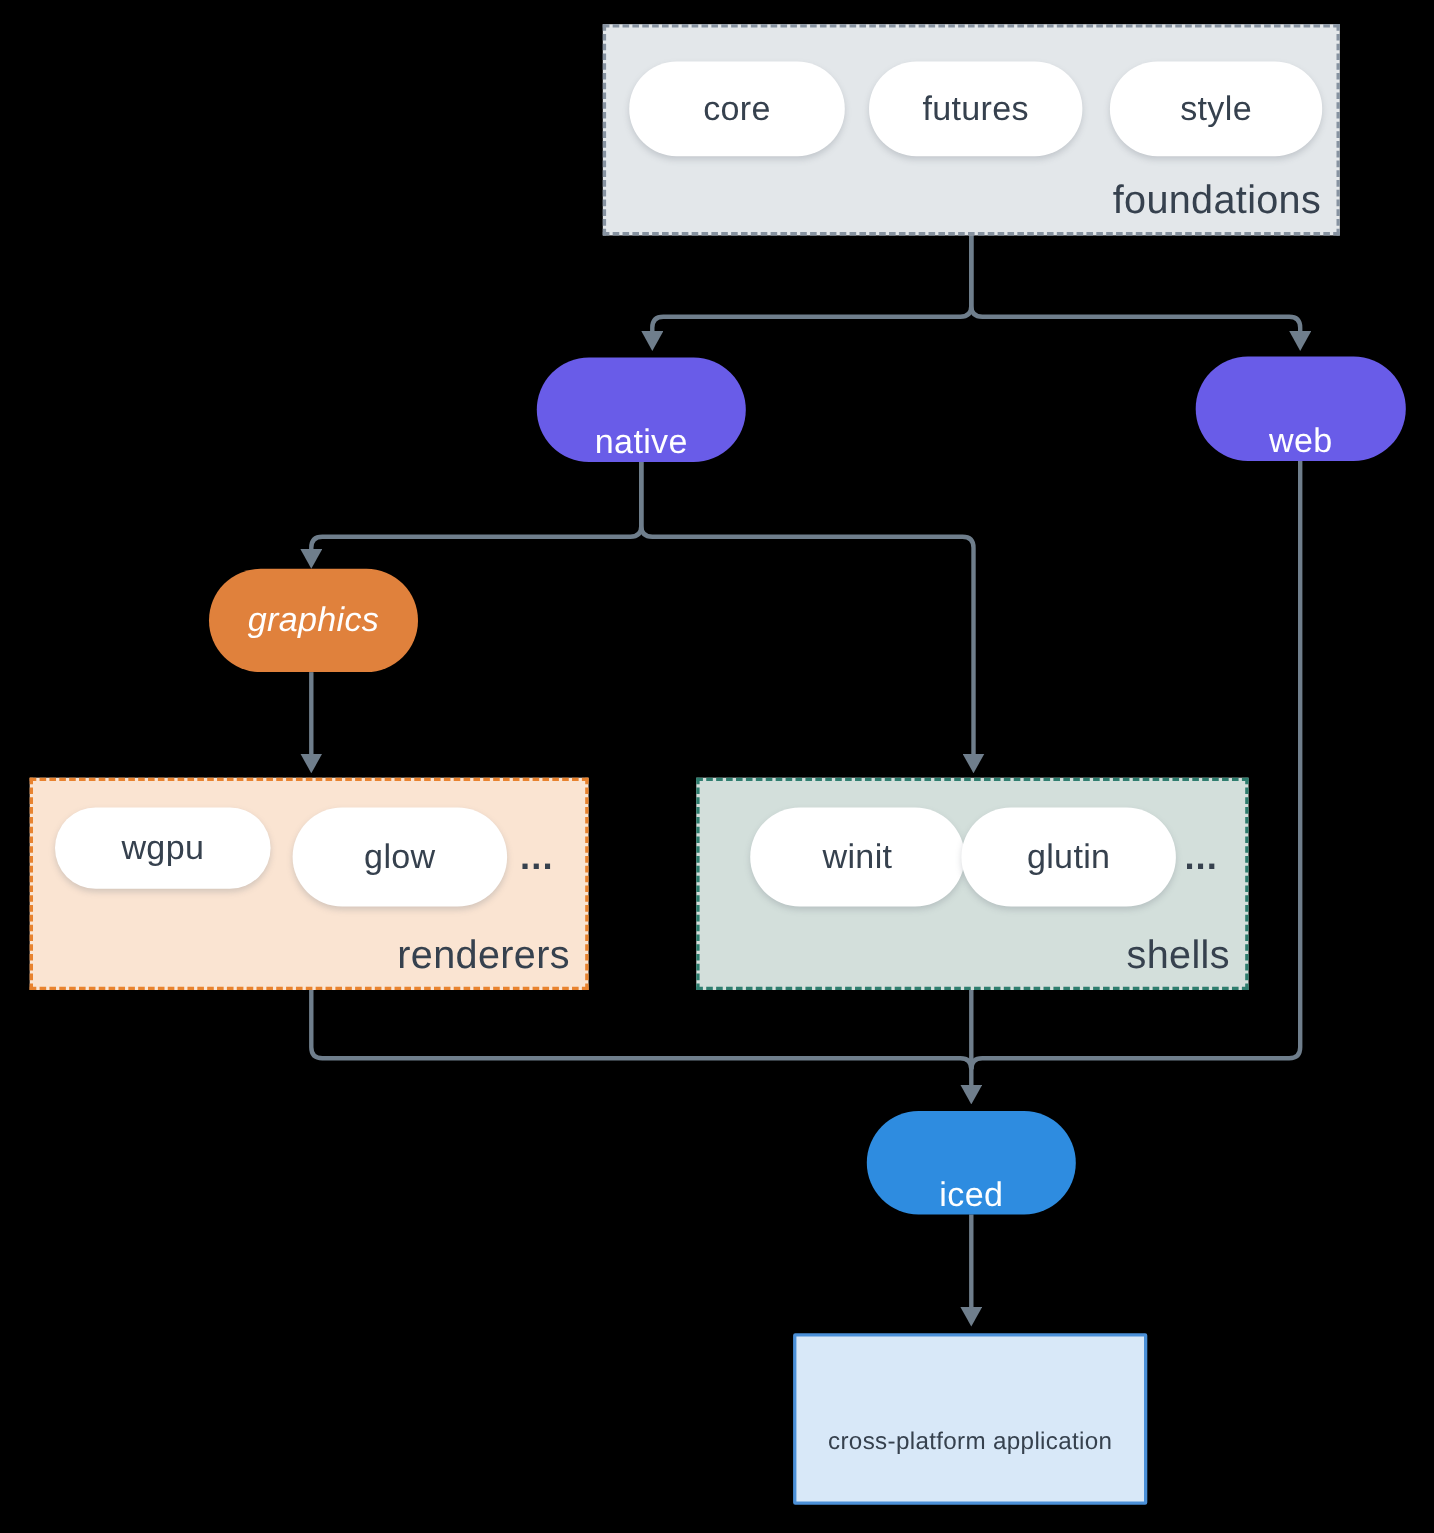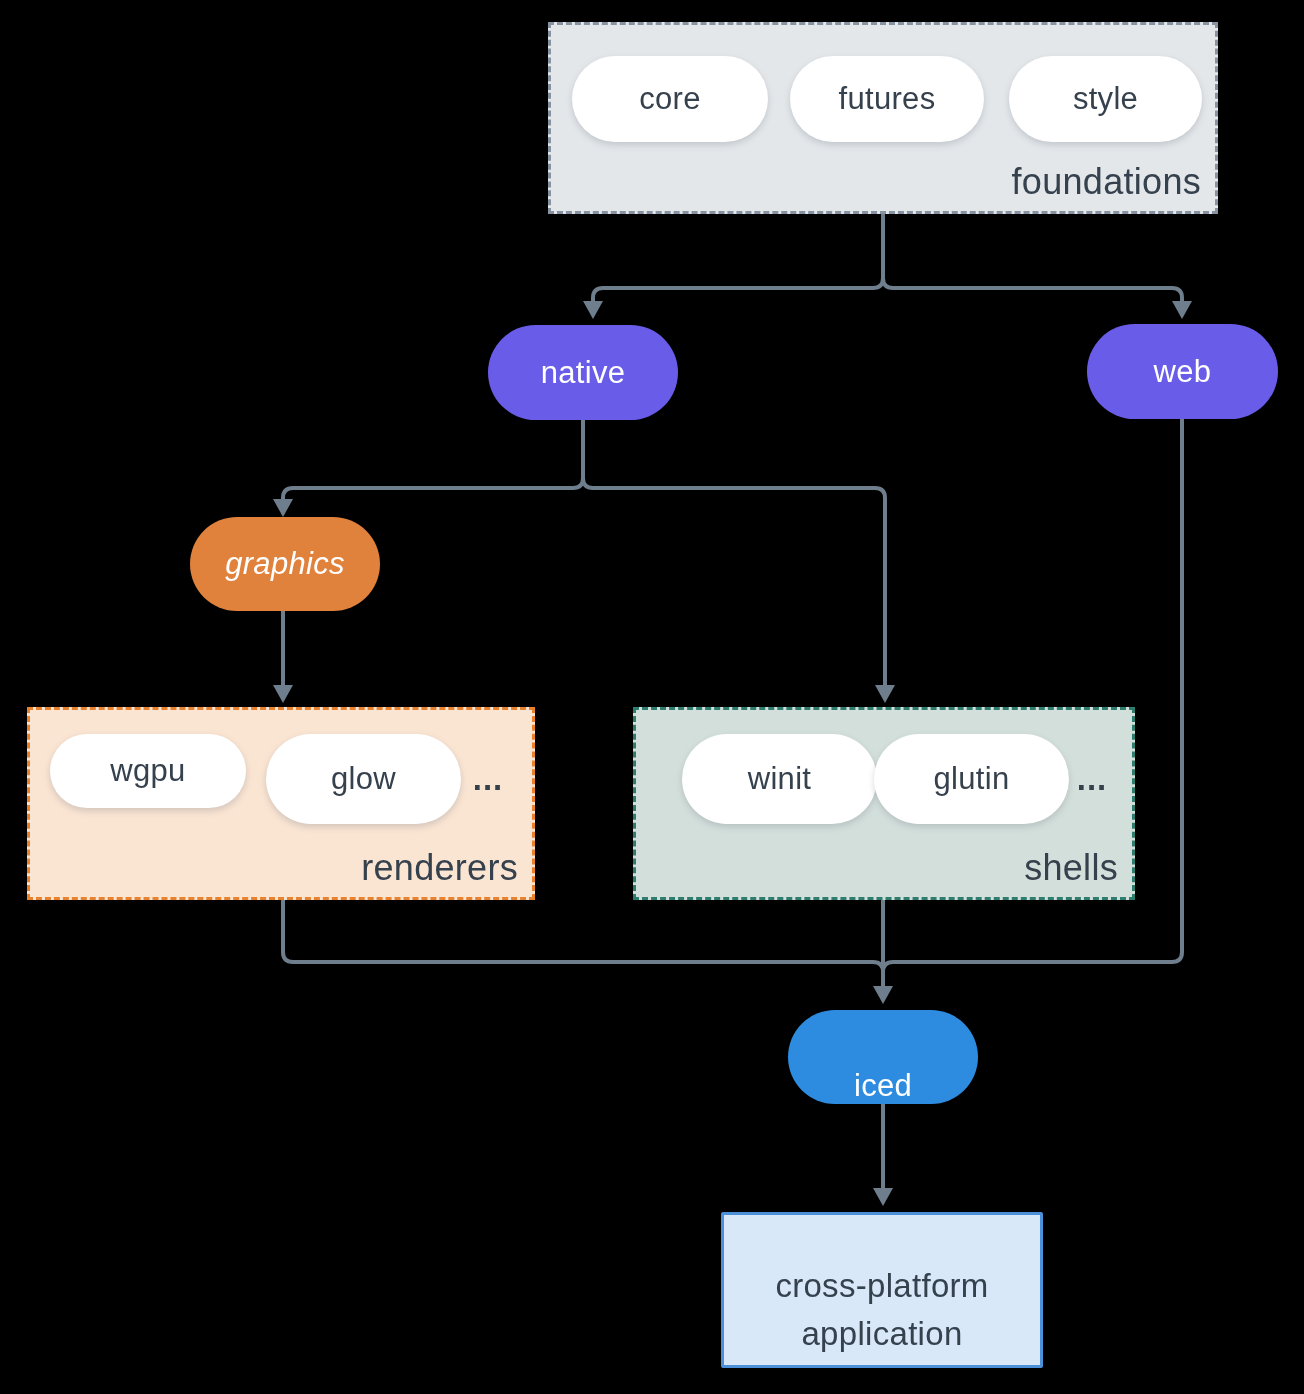--- a/index.html
+++ b/index.html
@@ -35,21 +35,21 @@
   
   .pill {
     position: absolute; border-radius: 999px;
     display: flex; align-items: center; justify-content: center;
     font-size: 31px; letter-spacing: 0.3px;
   }
   .pill-white {
     background: #FFFFFF; color: #36414E;
     box-shadow: 0 3px 6px rgba(110,120,130,0.28);
   }
-  .pill-purple { background: #695CE8; color: #FFFFFF; }
+  .pill-purple { background: #695CE8; color: #FFFFFF; align-items: flex-end; }
   .pill-orange { background: #E0813C; color: #FFFFFF; }
   .pill-blue   { background: #2E8CE0; color: #FFFFFF; }
 
   
   .pill-core    { left: 572px; top: 56px;  width: 196px; height: 86px; }
   .pill-futures { left: 790px; top: 56px;  width: 194px; height: 86px; }
   .pill-style   { left: 1009px; top: 56px; width: 193px; height: 86px; text-align: center; }
 
   .pill-native   { left: 488px;  top: 325px;  width: 190px; height: 95px; }
   .pill-web      { left: 1087px; top: 324px;  width: 191px; height: 95px; }
@@ -71,21 +71,21 @@
 
   
   .app-box {
     position: absolute; left: 721px; top: 1212px; width: 322px; height: 156px;
     box-sizing: border-box;
     background: #D8E8F8; border: 3px solid #4B90D8; border-radius: 2px;
     display: flex; align-items: center; justify-content: center;
   }
   .app-box .label {
     width: 292px; text-align: center;
-    font-size: 33px; line-height: 1.45; color: #36414E; letter-spacing: 0.3px; margin-top: 40px;
+    font-size: 22px; line-height: 1.45; color: #36414E; letter-spacing: 0.3px; margin-top: 40px;
   }
 </style>
 </head>
 <body>
 
 <div class="canvas">
 
   <svg class="edges" viewBox="0 0 1304 1394" xmlns="http://www.w3.org/2000/svg">
     <defs>
       <marker id="arrow" markerUnits="userSpaceOnUse" markerWidth="18" markerHeight="20" viewBox="0 0 18 20" refX="1" refY="10" orient="auto">

